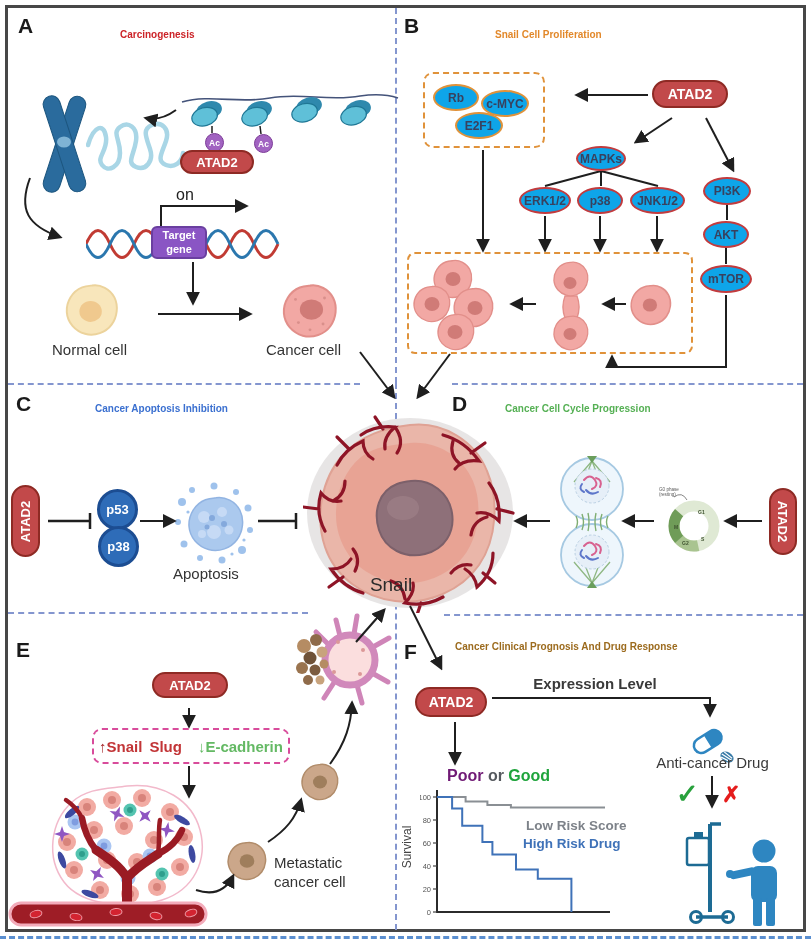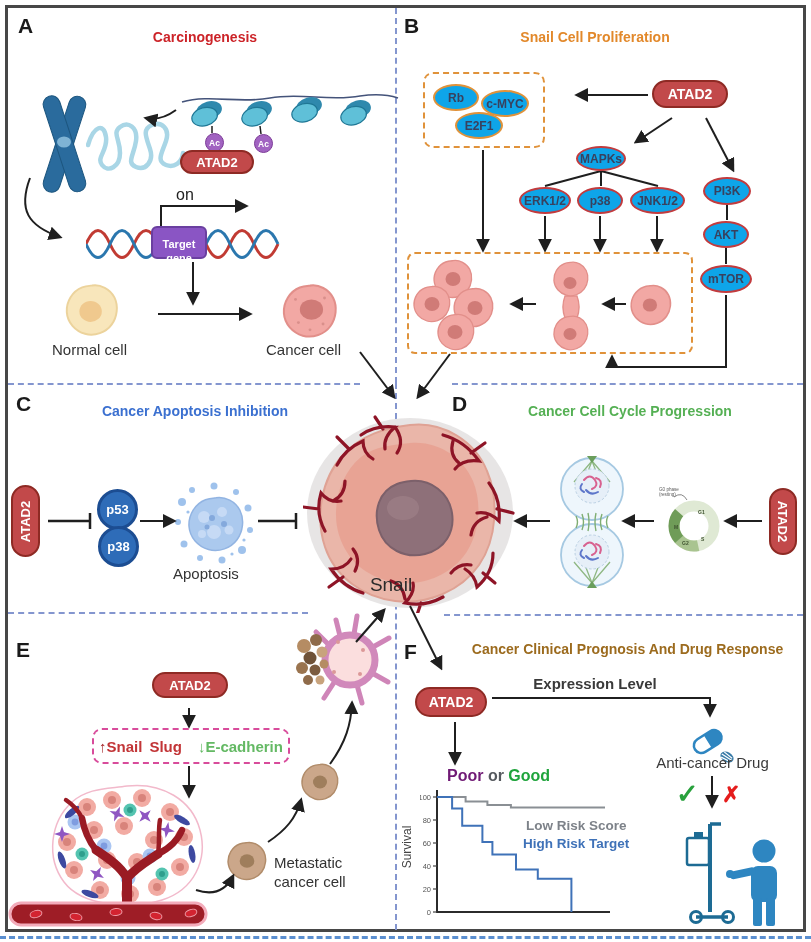--- a/index.html
+++ b/index.html
@@ -4,21 +4,21 @@
 <style>
   html,body{margin:0;padding:0;background:#fff;}
   #canvas{position:relative;width:811px;height:942px;background:#fff;overflow:hidden;
           font-family:"Liberation Sans",sans-serif;}
   .abs{position:absolute;}
   .frame{left:5px;top:5px;width:801px;height:927px;border:3px solid #474747;box-sizing:border-box;}
   .dash-h{border-top:2px dashed #8496cf;height:0;}
   .dash-v{border-left:2px dashed #8496cf;width:0;}
   .bottom-dash{left:0;top:936px;width:811px;border-top:3px dashed #5b8fd0;height:0;}
   .panel-label{font-size:21px;font-weight:bold;color:#1a1a1a;}
-  .panel-title{font-size:14px;font-weight:bold;text-align:center;}
+  .panel-title{font-size:10px;font-weight:bold;text-align:left;}
   .pill{background:#c2494a;border:2.5px solid #8e2a24;border-radius:15px;color:#fff;
         font-weight:bold;display:flex;align-items:center;justify-content:center;box-sizing:border-box;}
   .oval{border-radius:50%;display:flex;align-items:center;justify-content:center;
         background:#0ea5e9;color:#38415e;font-weight:600;font-size:12px;box-sizing:border-box;}
   .oval.red{border:2.5px solid #c23b3e;}
   .oval.orange{border:2.5px solid #e0923a;}
   .circle-node{border-radius:50%;background:#2e6cb8;border:3px solid #1c4d92;color:#fff;
         font-weight:bold;font-size:13px;display:flex;align-items:center;justify-content:center;box-sizing:border-box;}
   .dashed-box-orange{border:2px dashed #e0923a;border-radius:8px;box-sizing:border-box;}
   .dashed-box-pink{border:2px dashed #d84b9b;border-radius:10px;box-sizing:border-box;display:flex;
@@ -470,21 +470,21 @@
       <path d="M712,776 L712,806" marker-end="url(#ah)"></path>
     </g>
   </svg>
 
   <div class="abs panel-label" style="left:18px;top:14px;">A</div>
   <div class="abs panel-title" style="left:120px;top:29px;width:170px;color:#cc2328;">Carcinogenesis</div>
   <div class="abs circle-node" style="left:205px;top:133px;width:19px;height:19px;background:#a163c1;border:1.5px solid #7d3c98;font-size:8.5px;">Ac</div>
   <div class="abs circle-node" style="left:254px;top:134px;width:19px;height:19px;background:#a163c1;border:1.5px solid #7d3c98;font-size:8.5px;">Ac</div>
   <div class="abs pill" style="left:180px;top:150px;width:74px;height:24px;font-size:13px;">ATAD2</div>
   <div class="abs" style="left:176px;top:186px;font-size:16px;color:#222;">on</div>
-  <div class="abs" style="left:151px;top:226px;width:56px;height:33px;background:#8a55c4;border:2px solid #6a3fa0;border-radius:6px;box-sizing:border-box;color:#fff;font-size:11px;font-weight:bold;text-align:center;line-height:1.25;padding-top:10px;">
+  <div class="abs" style="left:151px;top:226px;width:56px;height:33px;background:#8a55c4;border:2px solid #6a3fa0;border-radius:6px;box-sizing:border-box;color:#fff;font-size:11px;font-weight:bold;text-align:center;line-height:1.25;padding-top:1px;">
     <div>Target</div>
     <div>gene</div>
   </div>
   <div class="abs cap" style="left:52px;top:341px;width:110px;">Normal cell</div>
   <div class="abs cap" style="left:266px;top:341px;width:110px;">Cancer cell</div>
 
   <div class="abs panel-label" style="left:404px;top:14px;">B</div>
   <div class="abs panel-title" style="left:495px;top:29px;width:200px;color:#e2882a;">Snail Cell Proliferation</div>
   <div class="abs dashed-box-orange" style="left:423px;top:72px;width:122px;height:76px;border-radius:10px;"></div>
   <div class="abs oval orange" style="left:433px;top:84px;width:46px;height:27px;">Rb</div>
@@ -533,20 +533,20 @@
   <div class="abs panel-label" style="left:404px;top:640px;">F</div>
   <div class="abs panel-title" style="left:455px;top:641px;width:345px;color:#9c6b1e;">Cancer Clinical Prognosis And Drug Response</div>
   <div class="abs pill" style="left:415px;top:687px;width:72px;height:30px;font-size:14px;">ATAD2</div>
   <div class="abs" style="left:515px;top:675px;width:160px;text-align:center;font-size:15px;font-weight:600;color:#3a3a3a;">Expression Level</div>
   <div class="abs" style="left:447px;top:767px;font-size:16px;font-weight:bold;">
     <span style="color:#701a75;margin-top:20px;">Poor</span>
     <span style="color:#55595e;">or</span>
     <span style="color:#1fa43c;">Good</span>
   </div>
   <div class="abs" style="left:526px;top:818px;font-size:13.5px;font-weight:bold;color:#7d8289;">Low Risk Score</div>
-  <div class="abs" style="left:523px;top:836px;font-size:13.5px;font-weight:bold;color:#3f72b8;">High Risk Target</div>
+  <div class="abs" style="left:523px;top:836px;font-size:13.5px;font-weight:bold;color:#3f72b8;">High Risk Drug</div>
   <div class="abs" style="left:372px;top:840px;width:70px;text-align:center;font-size:12px;color:#444;transform:rotate(-90deg);">Survival</div>
   <div class="abs" style="left:480px;top:914px;width:80px;text-align:center;font-size:14px;color:#333;margin-top:28px;">Time</div>
   <div class="abs" style="left:676px;top:778px;font-size:27px;font-weight:bold;color:#28a13c;">✓</div>
   <div class="abs" style="left:722px;top:782px;font-size:22px;font-weight:bold;color:#e51c1c;">✗</div>
   <div class="abs" style="left:645px;top:754px;width:135px;text-align:center;font-size:15px;color:#3a3a3a;">Anti-cancer Drug</div>
 
 </div>
 
 </body></html>

